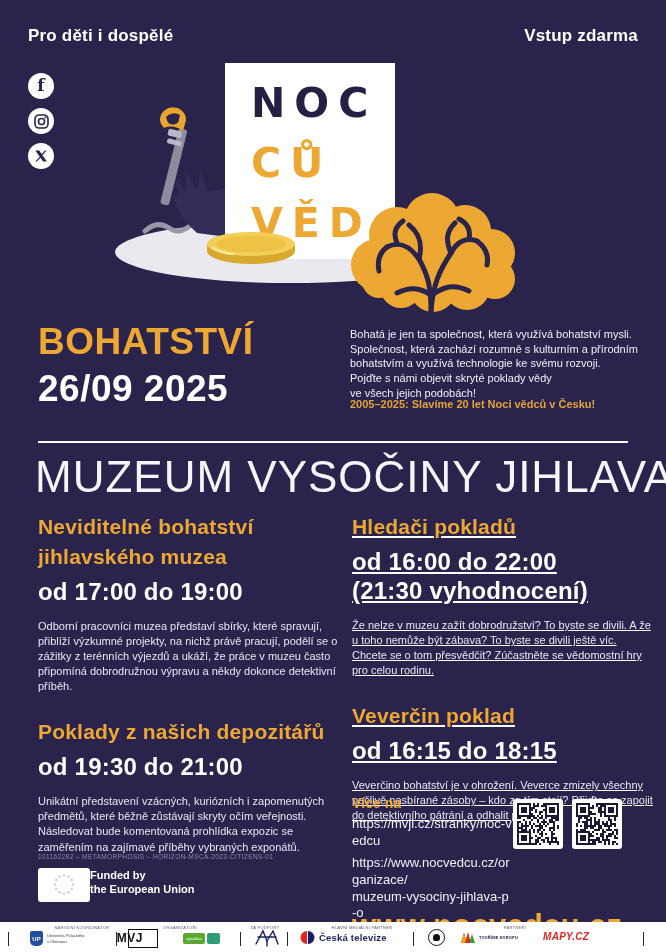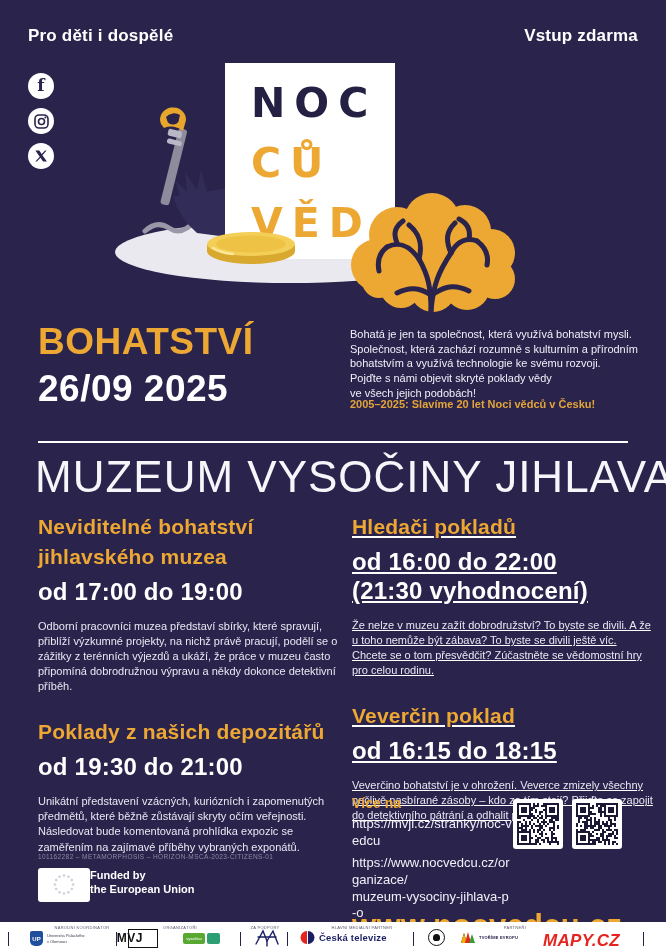--- a/index.html
+++ b/index.html
@@ -63,21 +63,21 @@
   .up-shield { width:13px; height:15px; background:#1f4e9c; border-radius:2px 2px 5px 5px; color:#fff; font-size:6px; font-weight:bold; display:flex; align-items:center; justify-content:center; }
   .up-text { font-size:4px; line-height:1.3; color:#3a3a4a; white-space:pre-line; }
   .mvj-box { width:27px; height:19px; border:1.6px solid #111; font-size:12px; font-weight:800; color:#111; display:flex; align-items:flex-start; justify-content:flex-end; padding:1px 14px; letter-spacing:.5px; }
   .vys { display:flex; gap:2px; }
   .vys-a { width:22px; height:11px; background:#58a832; border-radius:2px; color:#fff; font-size:4px; display:flex; align-items:center; justify-content:center; }
   .vys-b { width:13px; height:11px; background:#2e9e74; border-radius:2px; }
   .ct-text { font-size:9.5px; font-weight:800; color:#1a1f63; letter-spacing:.2px; }
   .emblem { width:17px; height:17px; border:1.6px solid #111; border-radius:50%; position:relative; }
   .emblem::after { content:""; position:absolute; left:4px; top:4px; width:7px; height:7px; background:#111; border-radius:50% 50% 40% 40%; }
   .tv-text { font-size:4px; font-weight:bold; color:#24214a; letter-spacing:.2px; }
-  .mapy { font-size:17px; font-weight:800; font-style:italic; color:#e5231f; letter-spacing:.3px; }
+  .mapy { font-size:10px; font-weight:800; font-style:italic; color:#e5231f; letter-spacing:.3px; }
 </style>
 </head>
 <body>
 
 <div class="poster">
 
   <div class="top-label audience">Pro děti i dospělé</div>
   <div class="top-label admission">Vstup zdarma</div>
 
   <div class="social">

